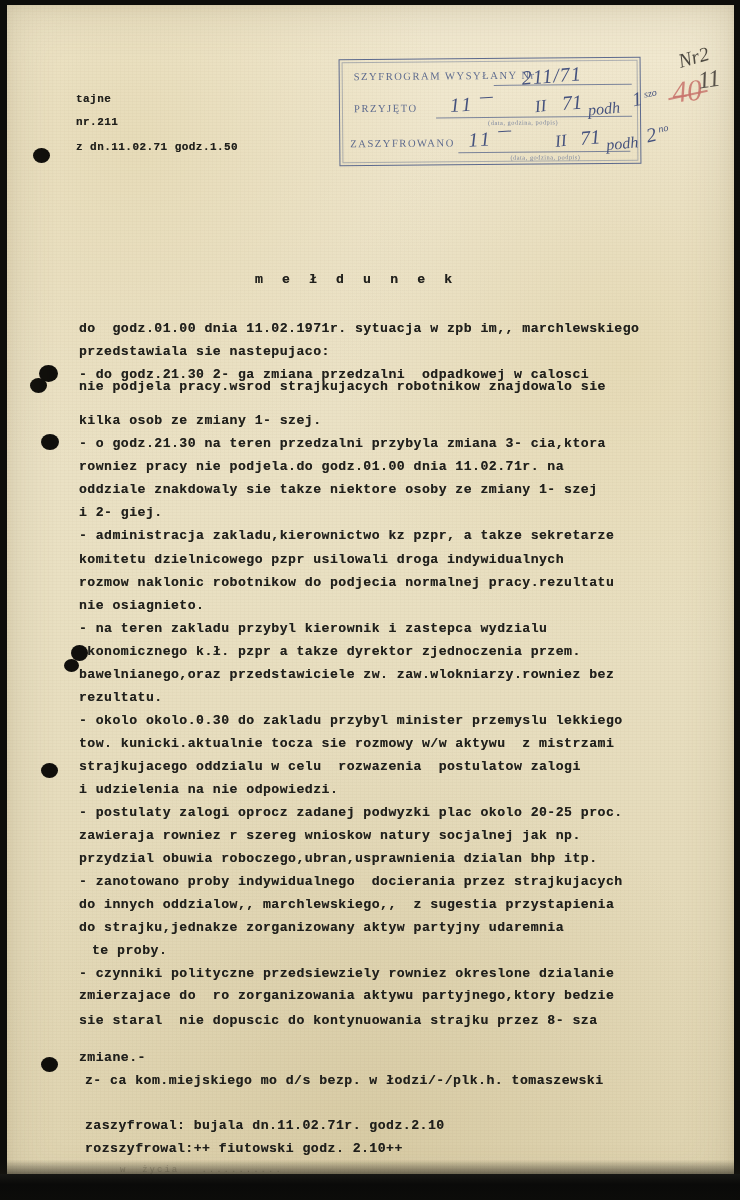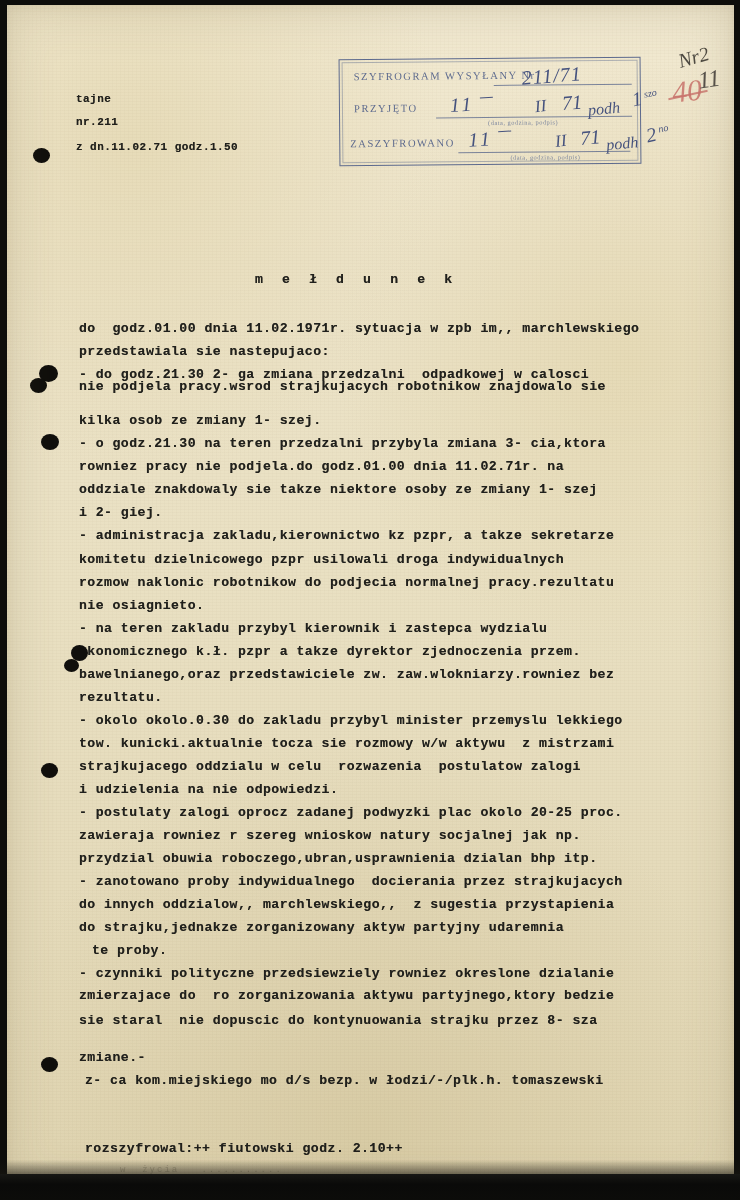--- a/index.html
+++ b/index.html
@@ -214,20 +214,21 @@
       <div class="typed body-line" style="top: 897.25px;">do innych oddzialow,, marchlewskiego,,  z sugestia przystapienia</div>
       <div class="typed body-line" style="top: 920.3px;">do strajku,jednakze zorganizowany aktyw partyjny udaremnia</div>
       <div class="typed body-line" style="top: 943.35px; margin-left: 13px;">te proby.</div>
       <div class="typed body-line" style="top: 966.4px;">- czynniki polityczne przedsiewziely rowniez okreslone dzialanie</div>
       <div class="typed body-line" style="top: 988px;">zmierzajace do  ro zorganizowania aktywu partyjnego,ktory bedzie</div>
       <div class="typed body-line" style="top: 1012.5px;">sie staral  nie dopuscic do kontynuowania strajku przez 8- sza</div>
       <div class="typed body-line" style="top: 1035.55px; margin-top: 14px;">zmiane.-</div>
     </div>
 
   <div class="typed sig-line" style="top:1073px;">z- ca kom.miejskiego mo d/s bezp. w łodzi/-/plk.h. tomaszewski</div>
+  <div class="typed sig-line" style="top:1118px;">zaszyfrowal: bujala dn.11.02.71r. godz.2.10</div>
   <div class="typed sig-line" style="top:1141px;">rozszyfrowal:++ fiutowski godz. 2.10++</div>
 
   <div class="ghost">w  życia   ...........</div>
 
   <div class="blob" style="left:33px;top:148px;width:17px;height:15px;"></div>
   <div class="blob" style="left:39px;top:365px;width:19px;height:17px;"></div>
   <div class="blob" style="left:30px;top:378px;width:17px;height:15px;"></div>
   <div class="blob" style="left:41px;top:434px;width:18px;height:16px;"></div>
   <div class="blob" style="left:71px;top:645px;width:17px;height:16px;"></div>
   <div class="blob" style="left:64px;top:659px;width:15px;height:13px;"></div>

